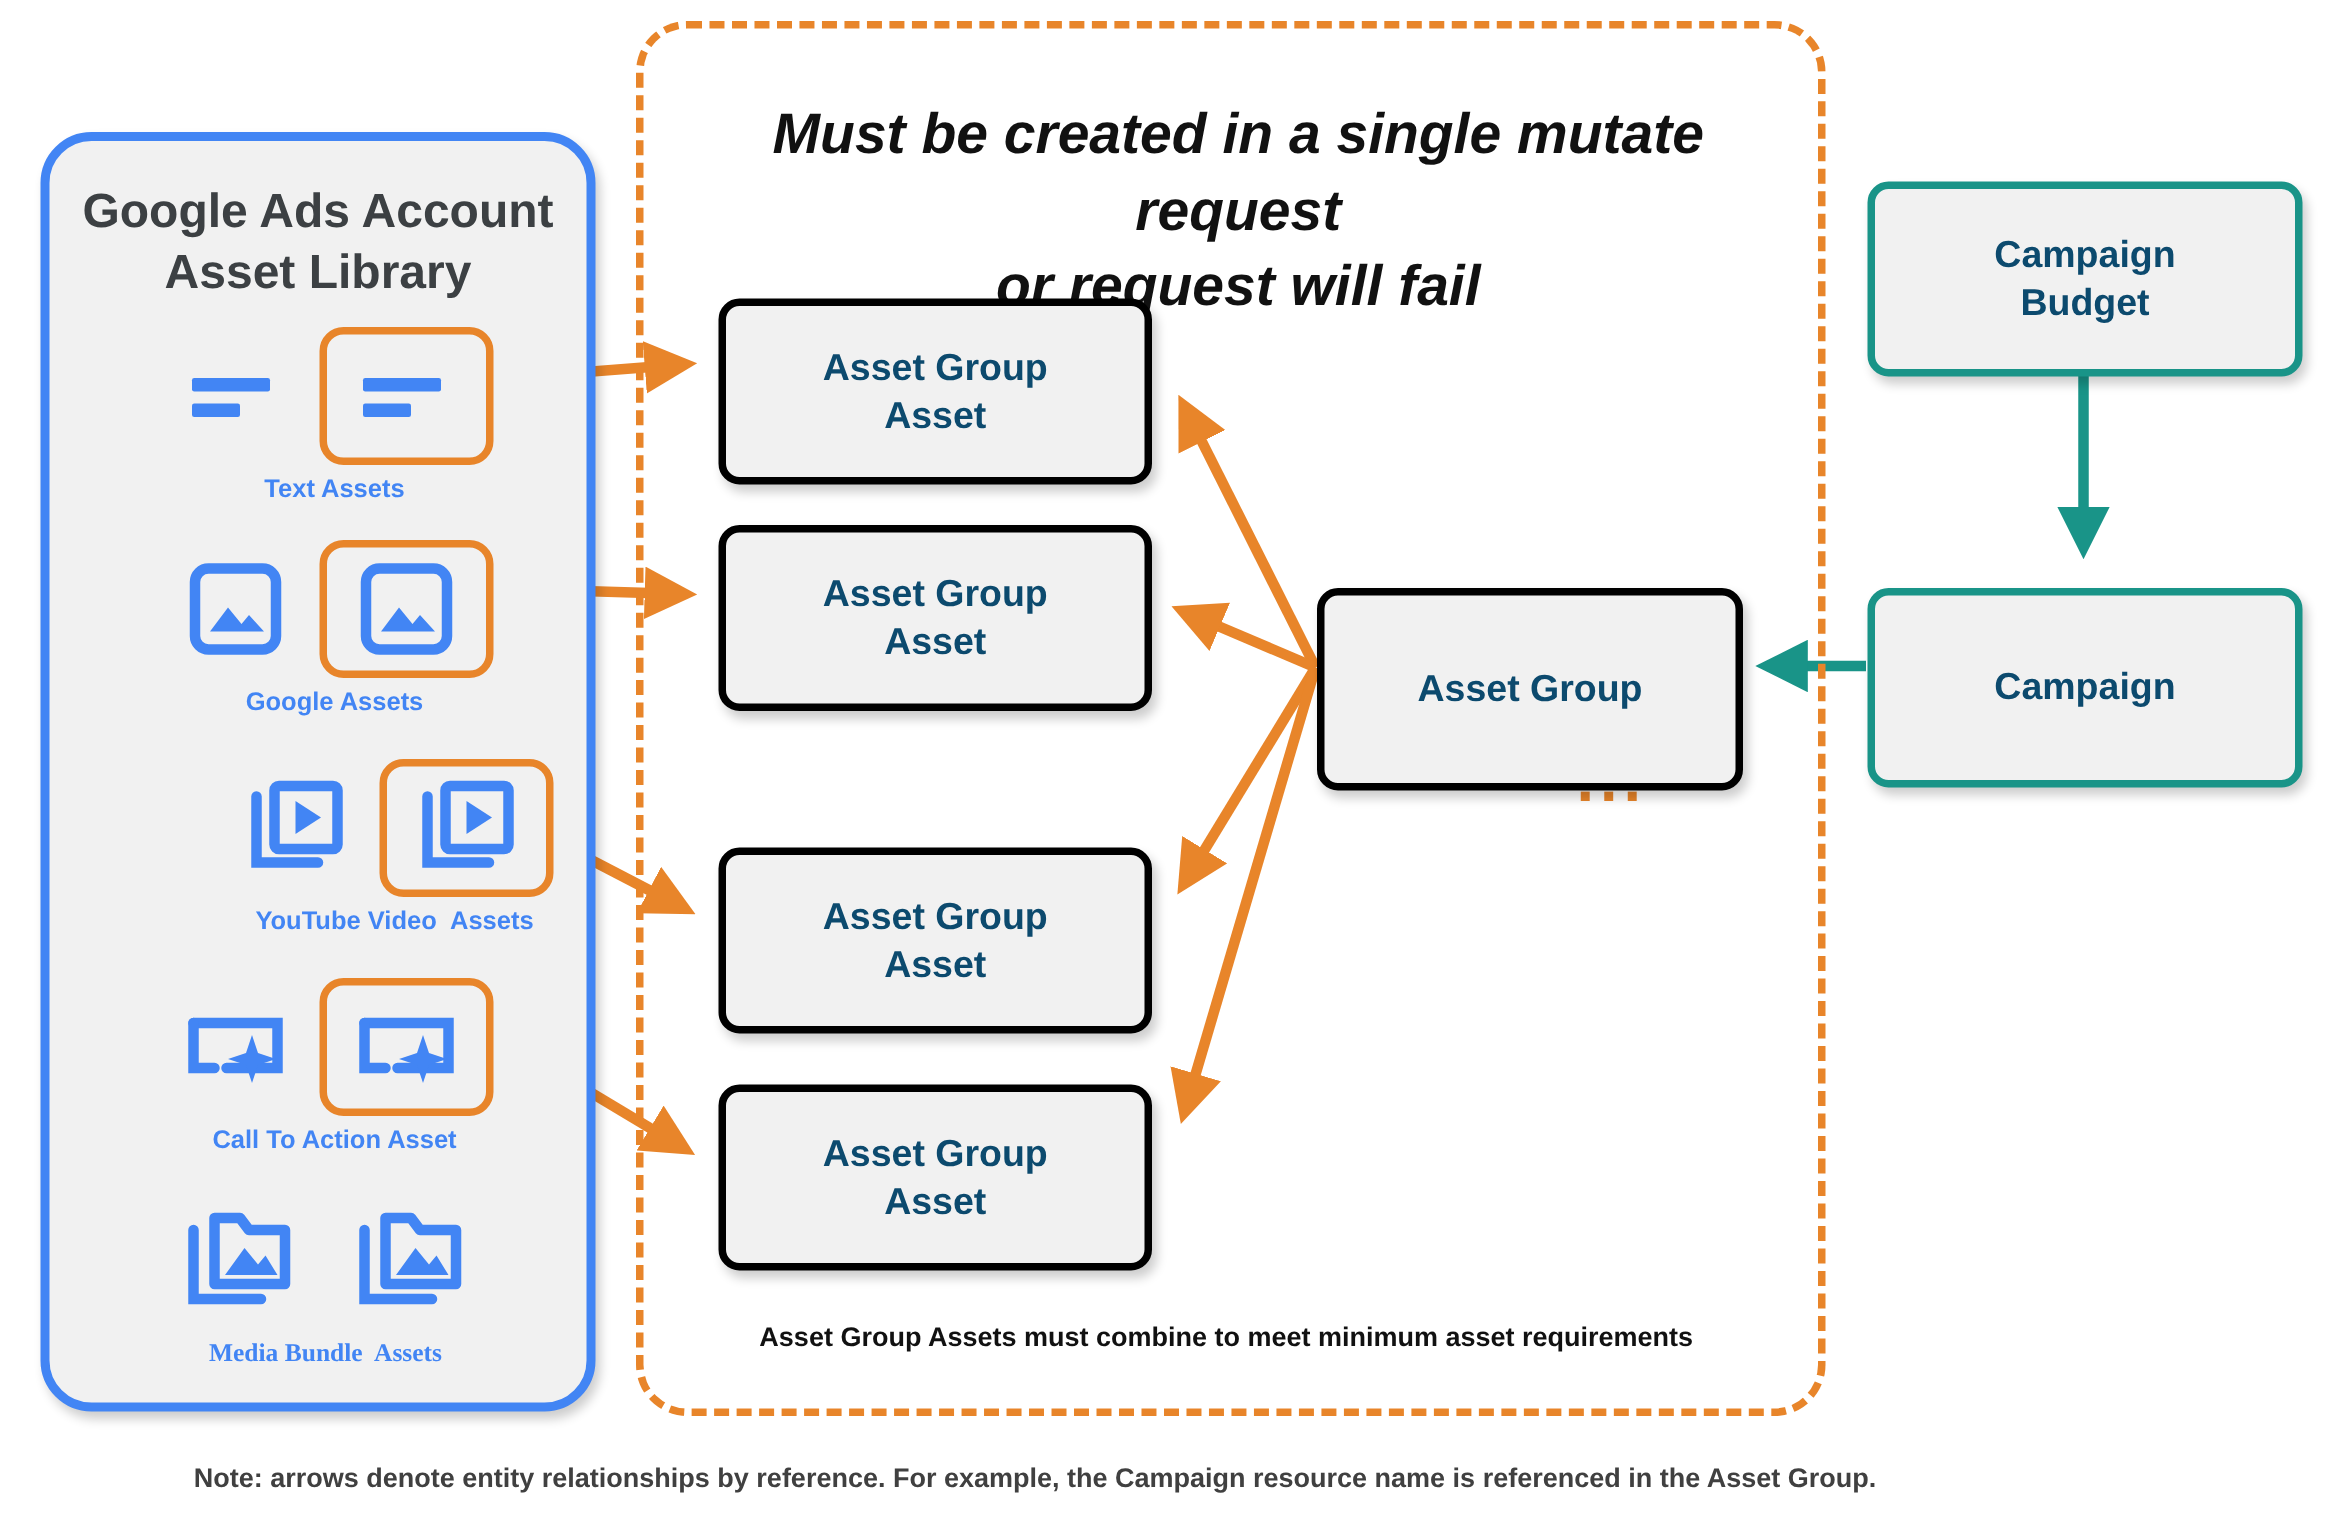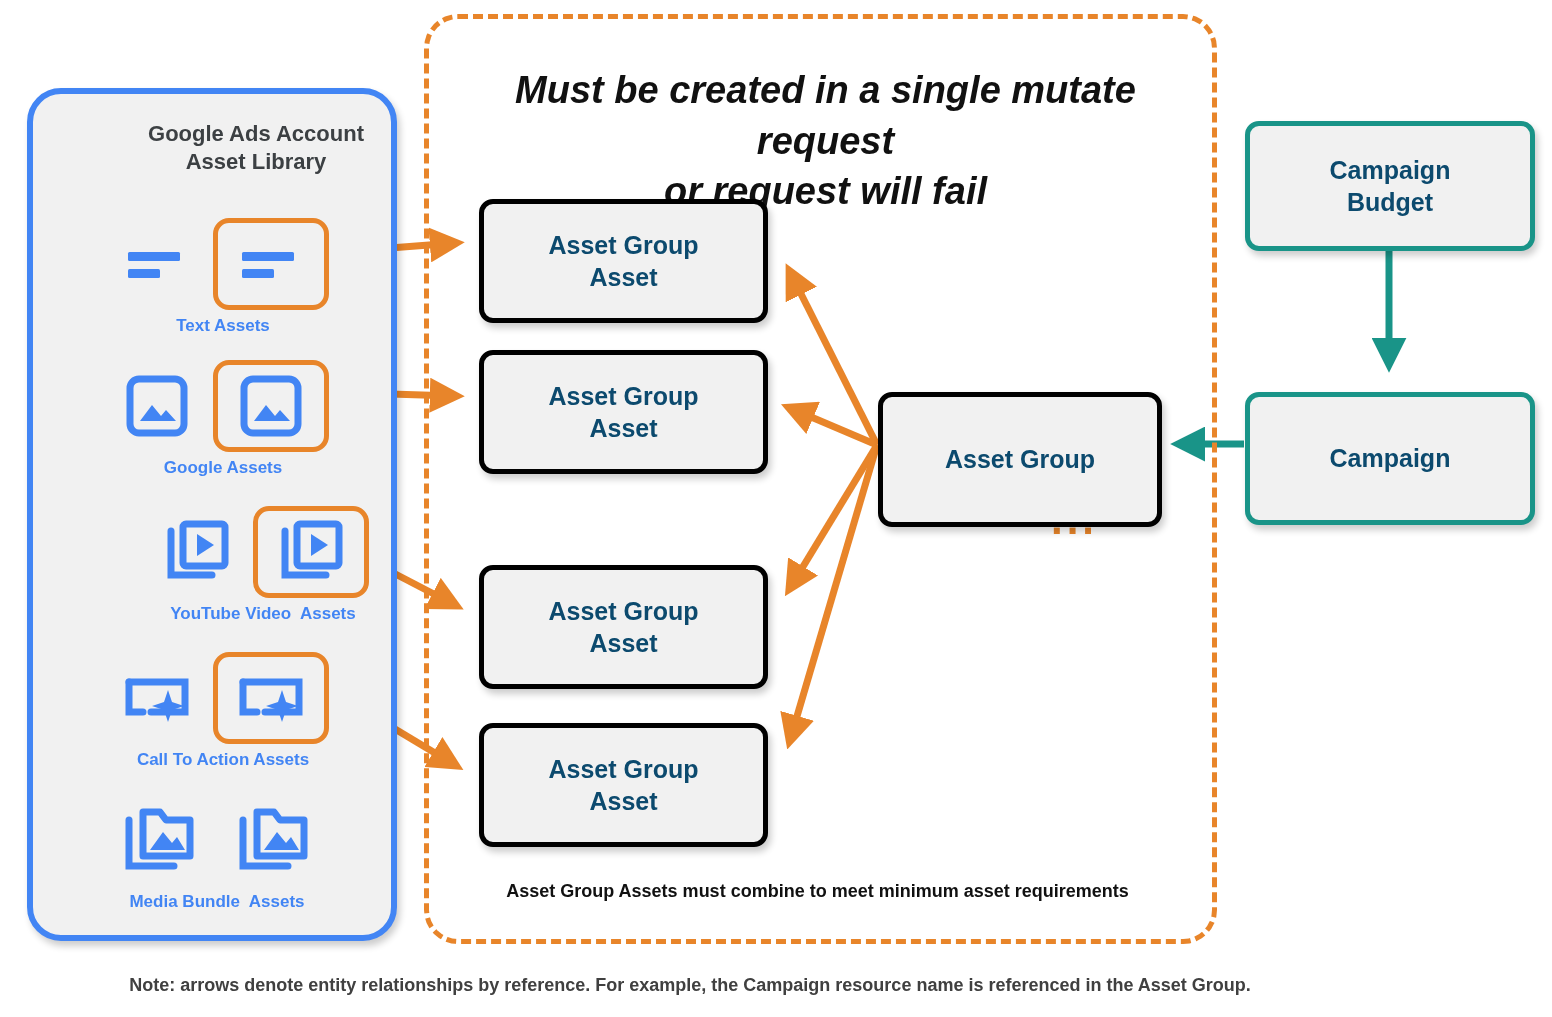--- a/index.html
+++ b/index.html
@@ -38,26 +38,25 @@
     border-radius: 34px;
     box-sizing: border-box;
     box-shadow: 3px 5px 7px rgba(0,0,0,0.20);
   }
   #library-title {
     position: absolute;
     left: 0;
     top: 26px;
     width: 100%;
     text-align: center;
-    font-size: 22px;
+    font-size: 32px;
     font-weight: bold;
     color: #3C4043;
     line-height: 1.28;
     white-space: pre-line;
-    margin-left: 44px;
   }
 
   .asset-row {
     position: absolute;
     left: 0;
     width: 100%;
   }
   .icon-pair {
     position: relative;
     height: 92px;
@@ -268,41 +267,41 @@
           </svg>
         </div>
         <div class="icon-slot boxed">
           <svg width="72" height="52" viewBox="0 0 72 52">
             <path d="M8 10 L64 10 L64 40 L30 40" fill="none" stroke="#4285F4" stroke-width="7" stroke-linecap="round"></path>
             <path d="M8 10 L8 40 L22 40" fill="none" stroke="#4285F4" stroke-width="7" stroke-linecap="round"></path>
             <path d="M47 18 L51 30 L63 34 L51 38 L47 50 L43 38 L31 34 L43 30 Z" fill="#4285F4"></path>
           </svg>
         </div>
       </div>
-      <div class="asset-label">Call To Action Assets</div>
+      <div class="asset-label">Call To Action Asset</div>
     </div>
 
     <div class="asset-row" style="top:700px;">
       <div class="icon-pair" style="gap:34px; padding-left:10px;">
         <div class="icon-slot">
           <svg width="76" height="72" viewBox="0 0 76 72">
             <path d="M7 16 L7 62 L52 62" fill="none" stroke="#4285F4" stroke-width="7" stroke-linecap="round"></path>
             <path d="M21 8 L38 8 L44 16 L68 16 L68 52 L21 52 Z" fill="none" stroke="#4285F4" stroke-width="7" stroke-linejoin="round"></path>
             <path d="M28 46 L41 28 L50 39 L55 33 L63 46 Z" fill="#4285F4"></path>
           </svg>
         </div>
         <div class="icon-slot">
           <svg width="76" height="72" viewBox="0 0 76 72">
             <path d="M7 16 L7 62 L52 62" fill="none" stroke="#4285F4" stroke-width="7" stroke-linecap="round"></path>
             <path d="M21 8 L38 8 L44 16 L68 16 L68 52 L21 52 Z" fill="none" stroke="#4285F4" stroke-width="7" stroke-linejoin="round"></path>
             <path d="M28 46 L41 28 L50 39 L55 33 L63 46 Z" fill="#4285F4"></path>
           </svg>
         </div>
       </div>
-      <div class="asset-label" style="padding-left:10px;">Media Bundle  Assets</div>
+      <div class="asset-label" style="padding-left:10px;font-family:Liberation Serif, serif;">Media Bundle  Assets</div>
     </div>
   </div>
 
   <div id="mutate-container">
     <div id="mutate-heading">Must be created in a single mutate request
 or request will fail</div>
     <div id="ellipsis">...</div>
     <div id="mutate-footnote">Asset Group Assets must combine to meet minimum asset requirements</div>
   </div>
 

